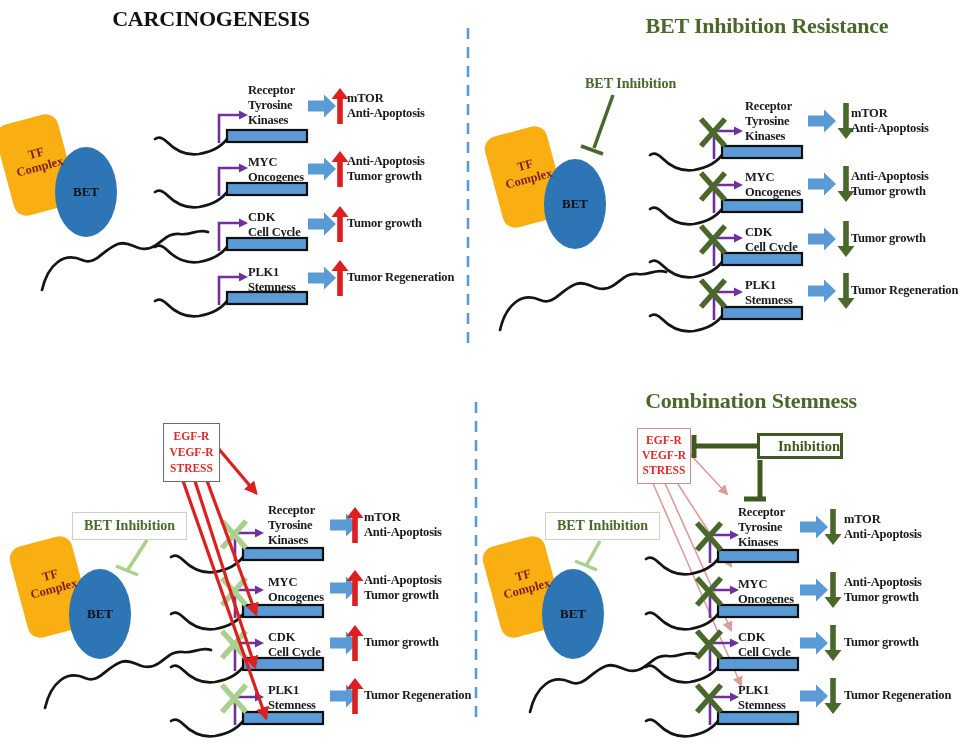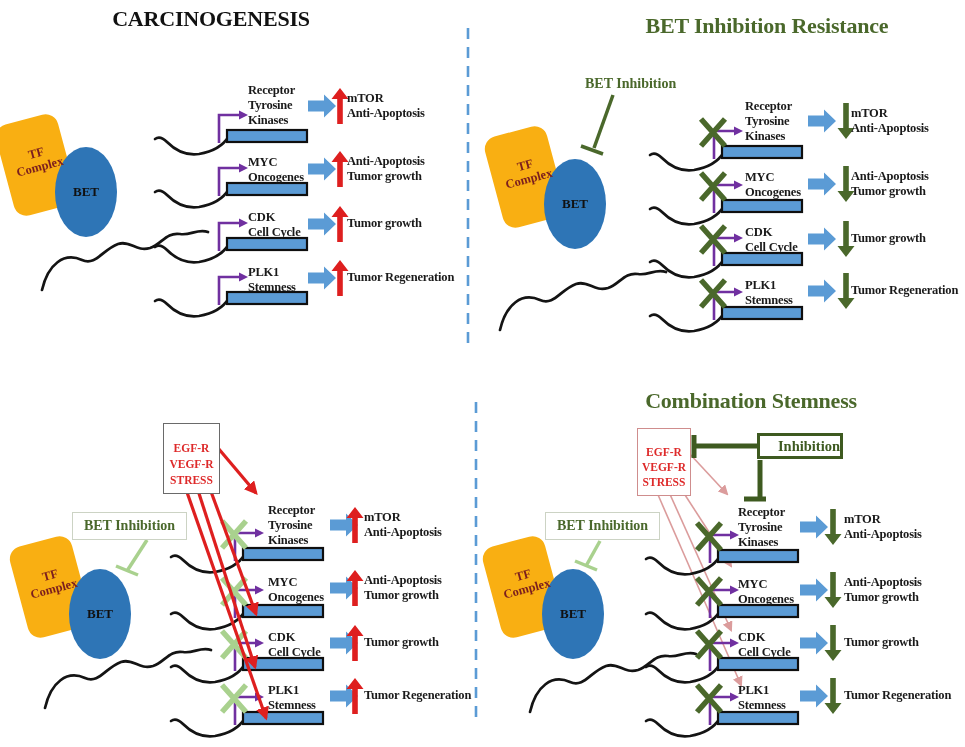--- a/index.html
+++ b/index.html
@@ -10,21 +10,21 @@
   .t{position:absolute;font-weight:bold;white-space:pre-line;}
   .title{font-size:22px;line-height:26px;text-align:center;white-space:nowrap;letter-spacing:-0.2px;}
   .lbl{font-size:12.5px;line-height:15px;color:#1a1a1a;letter-spacing:-0.2px;}
   .tfl{font-size:12.5px;line-height:14px;color:#7B1E1E;width:60px;text-align:center;
        transform:rotate(-15deg);}
   .betl{font-size:13px;color:#111;width:40px;text-align:center;}
   .beti{font-size:14px;color:#4A682B;white-space:nowrap;}
   .betibox{width:113px;height:26px;line-height:26px;text-align:center;
            border:1.5px solid #ccd3c4;background:#fff;font-size:14px;color:#4A682B;white-space:nowrap;}
   .stressbox{color:#DE2A2A;text-align:center;background:#fff;font-size:11.5px;line-height:16px;
-             border:1.4px solid #6a6a6a;padding-top:16px;}
+             border:1.4px solid #6a6a6a;padding-top:4px;}
   .stressbox.pinkborder{border-color:#cf8d8d;line-height:15px;}
   .inhibbox{border:3.5px solid #3E5A20;color:#3E5A20;font-size:14.5px;line-height:20px;
             text-align:right;background:#fff;white-space:nowrap;}
   .xg{stroke:#4A682B;}
   .xl{stroke:#A9D18E;}
 </style>
 </head>
 <body>
 
 <div class="canvas">

